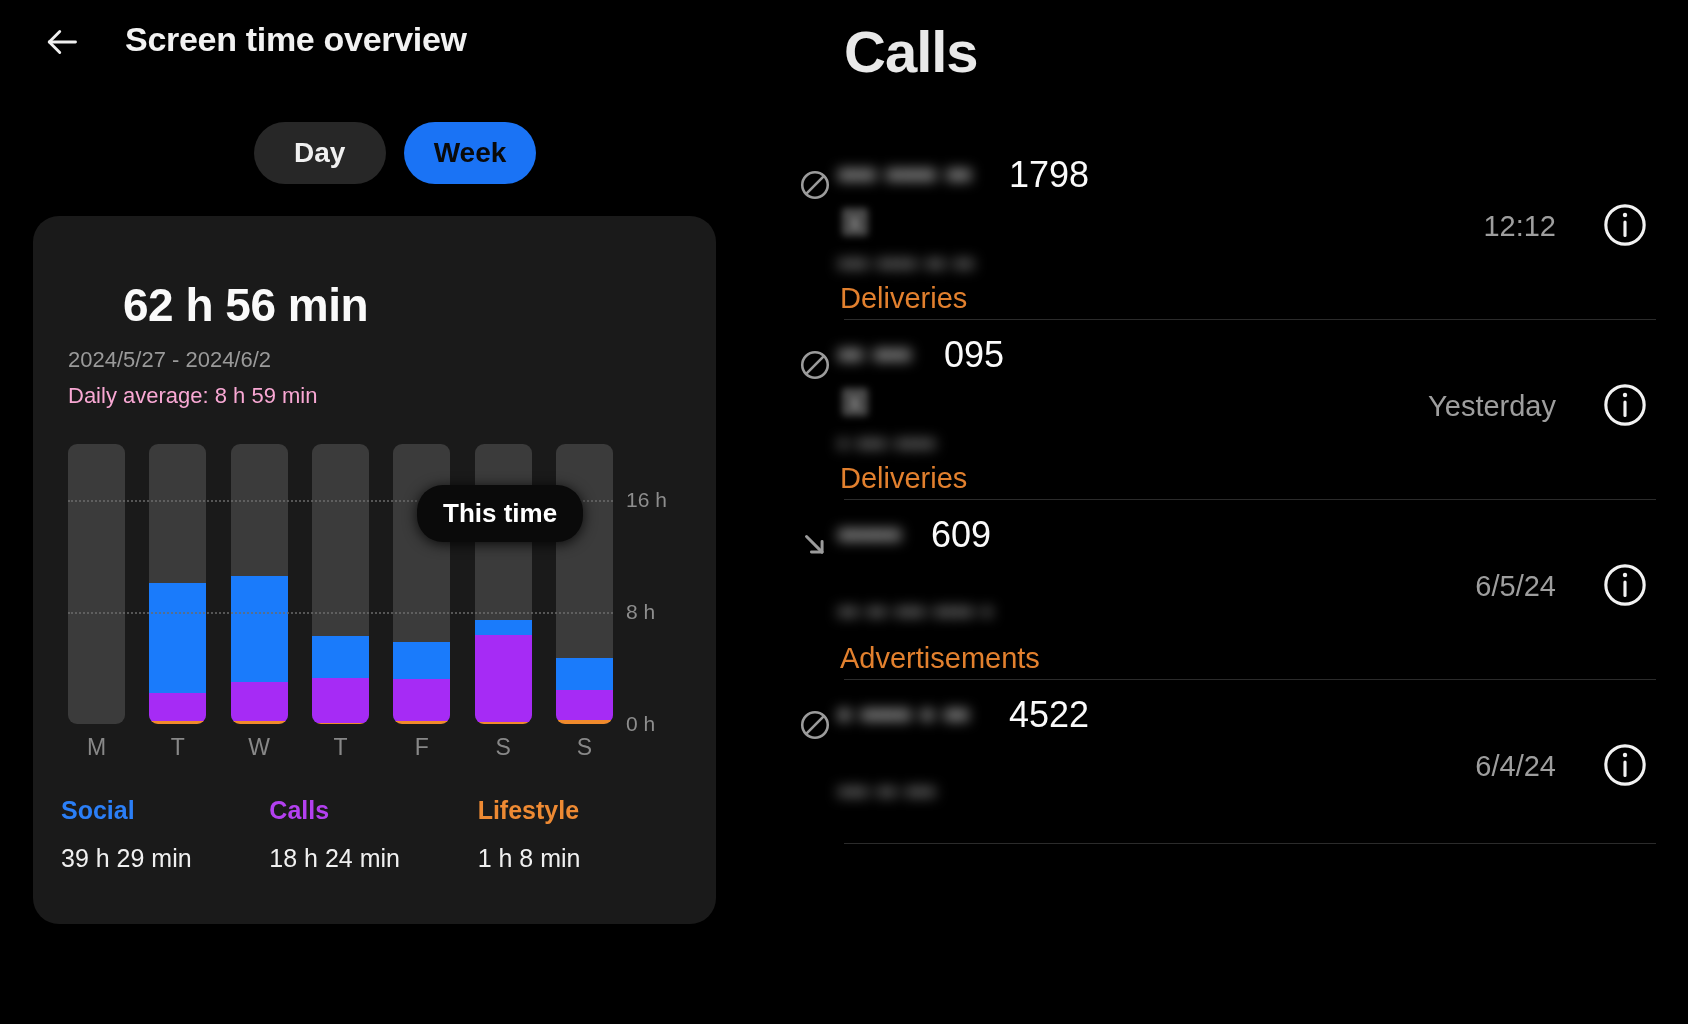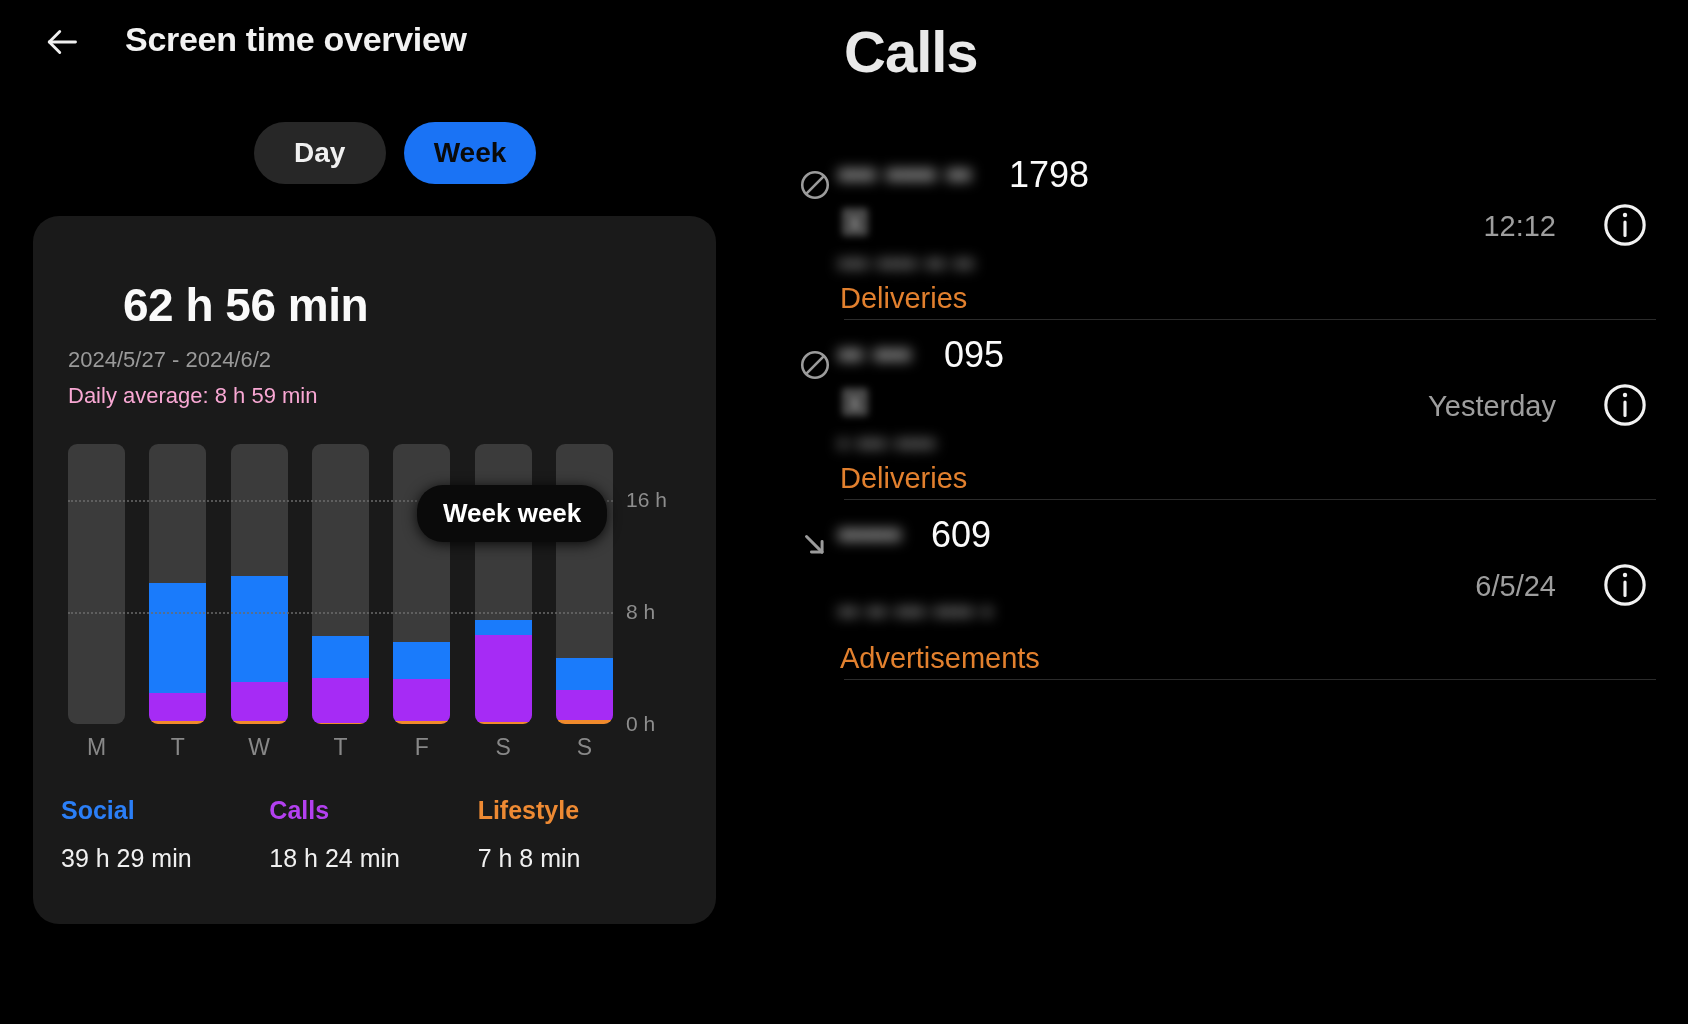--- a/index.html
+++ b/index.html
@@ -237,21 +237,21 @@
           </div>
         <div id="gridlines">
             <div class="gridline" style="top: 56px;"></div>
             <div class="gridline" style="top: 168px;"></div>
           </div>
         <div id="yticks">
             <div class="ytick" style="top: 56px;">16 h</div>
             <div class="ytick" style="top: 168px;">8 h</div>
             <div class="ytick" style="top: 280px;">0 h</div>
           </div>
-        <div class="tooltip">Week week</div>
+        <div class="tooltip">This time</div>
       </div>
 
       <div class="xlabels" id="xlabels">
           <div class="xlabel">M</div>
           <div class="xlabel">T</div>
           <div class="xlabel">W</div>
           <div class="xlabel">T</div>
           <div class="xlabel">F</div>
           <div class="xlabel">S</div>
           <div class="xlabel">S</div>
@@ -261,21 +261,21 @@
           <div class="legend-col">
             <div class="legend-name" style="color: rgb(43, 127, 247);">Social</div>
             <div class="legend-val">39 h 29 min</div>
           </div>
           <div class="legend-col">
             <div class="legend-name" style="color: rgb(179, 64, 240);">Calls</div>
             <div class="legend-val">18 h 24 min</div>
           </div>
           <div class="legend-col">
             <div class="legend-name" style="color: rgb(238, 138, 51);">Lifestyle</div>
-            <div class="legend-val">7 h 8 min</div>
+            <div class="legend-val">1 h 8 min</div>
           </div>
         </div>
     </div>
   </div>
 
   <div class="right-pane">
     <div class="calls-title">Calls</div>
     <div class="calls-list" id="calls-list">
         <div class="call-row">
           <div class="status-icon">
@@ -335,16 +335,36 @@
           <div class="call-time">6/5/24</div>
           <div class="info-btn">
             <svg viewBox="0 0 24 24" fill="none" stroke="#f2f2f2" stroke-width="1.5">
               <circle cx="12" cy="12" r="9.2"></circle>
               <line x1="12" y1="10.6" x2="12" y2="17" stroke-linecap="round"></line>
               <circle cx="12" cy="7.2" r="1.05" fill="#f2f2f2" stroke="none"></circle>
             </svg>
           </div>
           <div class="row-divider"></div>
         </div>
+        <div class="call-row last">
+          <div class="status-icon">
+            <svg viewBox="0 0 24 24" fill="none" stroke="currentColor" stroke-width="1.8">
+              <circle cx="12" cy="12" r="9"></circle>
+              <line x1="5.6" y1="18.4" x2="18.4" y2="5.6"></line>
+            </svg>
+          </div>
+          <div class="blur-name">• •••• • ••</div>
+          <div class="tail-num" style="left: 219px;">4522</div>
+          <div class="blur-sub">••• •• •••</div>
+          <div class="call-time">6/4/24</div>
+          <div class="info-btn">
+            <svg viewBox="0 0 24 24" fill="none" stroke="#f2f2f2" stroke-width="1.5">
+              <circle cx="12" cy="12" r="9.2"></circle>
+              <line x1="12" y1="10.6" x2="12" y2="17" stroke-linecap="round"></line>
+              <circle cx="12" cy="7.2" r="1.05" fill="#f2f2f2" stroke="none"></circle>
+            </svg>
+          </div>
+          <div class="row-divider"></div>
+        </div>
       </div>
   </div>
 
 </div>
 
 </body></html>

